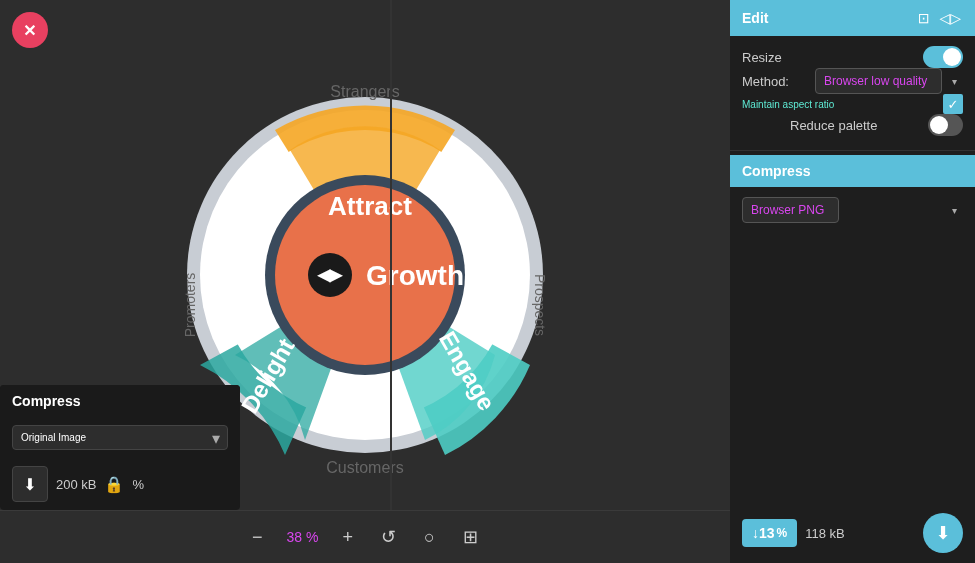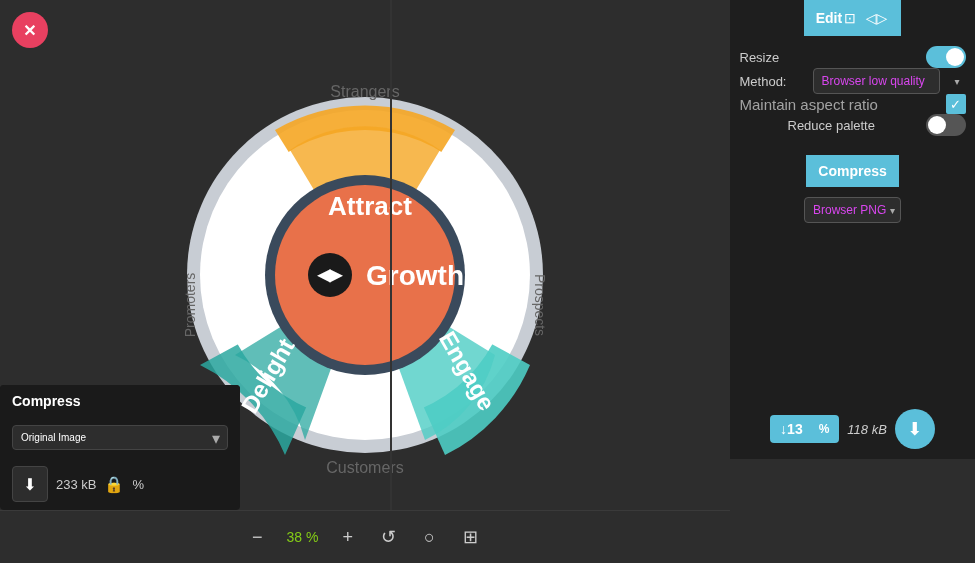--- a/index.html
+++ b/index.html
@@ -90,21 +90,21 @@
       color: #ccc;
       cursor: pointer;
       font-size: 18px;
       padding: 4px 8px;
       display: flex;
       align-items: center;
       justify-content: center;
     }
 
     .zoom-display {
-      color: #84cc16;
+      color: #d946ef;
       font-size: 14px;
       min-width: 40px;
       text-align: center;
     }
 
     
     .compress-panel {
       position: absolute;
       bottom: 53px;
       left: 0;
@@ -190,25 +190,24 @@
       color: #ccc;
       font-size: 13px;
     }
 
     
     .right-panel {
       position: absolute;
       right: 0;
       top: 0;
       width: 245px;
-      height: 459px;
+      height: 563px;
       background: #1e1e1e;
       display: flex;
       flex-direction: column;
-      align-items: center;
     }
 
     .right-panel-edit-header {
       background: #5bbfda;
       color: white;
       font-size: 14px;
       font-weight: bold;
       padding: 8px 12px;
       display: flex;
       align-items: center;
@@ -357,31 +356,30 @@
 
     .compress-badge {
       background: #5bbfda;
       color: white;
       font-size: 14px;
       font-weight: bold;
       padding: 6px 10px;
       border-radius: 4px;
       display: flex;
       align-items: center;
-      gap: 16px;
+      gap: 2px;
     }
 
     .compress-badge .arrow {
       font-size: 12px;
     }
 
     .compress-size-right {
       color: #ccc;
       font-size: 13px;
-      font-style: italic;
     }
 
     .download-btn-right {
       width: 40px;
       height: 40px;
       background: #5bbfda;
       border-radius: 50%;
       display: flex;
       align-items: center;
       justify-content: center;
@@ -392,22 +390,22 @@
       margin-left: auto;
     }
 
     
     .aspect-row {
       display: flex;
       align-items: center;
     }
 
     .aspect-label {
-      color: #a3a3a3;
-      font-size: 15px;
+      color: #5eead4;
+      font-size: 10px;
       flex: 1;
     }
   </style>
 </head>
 <body>
 
 <button class="close-btn">
   <span>✕</span>
 </button>
 
@@ -472,21 +470,21 @@
         <option>Low Quality</option>
         <option>Medium Quality</option>
         <option>High Quality</option>
       </select>
     </div>
   </div>
   <div class="compress-footer">
     <button class="compress-download-btn">
       <span>⬇</span>
     </button>
-    <span class="compress-size">233 kB</span>
+    <span class="compress-size">200 kB</span>
     <span class="compress-quality-icon">🔒</span>
     <span class="compress-percent">%</span>
   </div>
 </div>
 
 <div class="bottom-toolbar">
   <button class="toolbar-btn">
     <span>−</span>
   </button>
   <span class="zoom-display">

